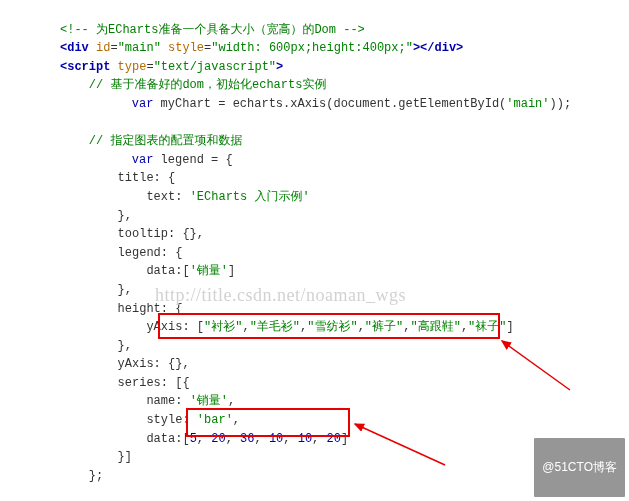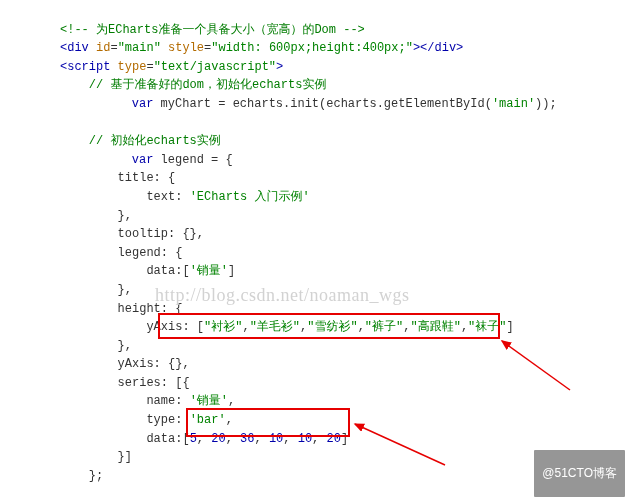--- a/index.html
+++ b/index.html
@@ -14,21 +14,21 @@
     height: 501px;
     overflow: hidden;
     line-height: 1.55;
   }
   .code-area {
     padding: 2px 0 0 60px;
     white-space: pre;
     position: relative;
   }
   .c-comment { color: #007c00; }
-  .c-tag { color: #0000aa; }
+  .c-tag { color: #0000aa; font-weight: bold; }
   .c-attr { color: #b36b00; }
   .c-string { color: #008200; }
   .c-keyword { color: #0000aa; margin-left: 43px; }
   .c-num { color: #0000aa; }
   .watermark {
     position: absolute;
     left: 155px;
     top: 282px;
     font-family: "Times New Roman", serif;
     font-size: 18px;
@@ -47,60 +47,60 @@
     pointer-events: none;
   }
   .arrow-wrap svg { overflow: visible; }
   .source-tag {
     position: absolute;
     right: 4px;
     bottom: 4px;
     background: rgba(120,120,120,0.78);
     color: #fff;
     font-size: 12px;
-    padding: 14px 8px;
+    padding: 20px 8px;
     font-family: Arial, sans-serif;
     border-radius: 1px;
   }
 </style>
 </head>
 <body>
 
 <div class="code-area">
 <span class="c-comment">&lt;!-- 为ECharts准备一个具备大小（宽高）的Dom --&gt;</span>
 <span class="c-tag">&lt;div </span><span class="c-attr">id</span>=<span class="c-string">"main"</span> <span class="c-attr">style</span>=<span class="c-string">"width: 600px;height:400px;"</span><span class="c-tag">&gt;&lt;/div&gt;</span>
 <span class="c-tag">&lt;script </span><span class="c-attr">type</span>=<span class="c-string">"text/javascript"</span><span class="c-tag">&gt;</span>
     <span class="c-comment">// 基于准备好的dom，初始化echarts实例</span>
-    <span class="c-keyword">var</span><span> myChart = echarts.init(echarts.getElementById(</span><span class="c-string">'main'</span><span>));</span>
+    <span class="c-keyword">var</span><span> myChart = echarts.xAxis(document.getElementById(</span><span class="c-string">'main'</span><span>));</span>
 
-    <span class="c-comment">// 初始化echarts实例</span>
+    <span class="c-comment">// 指定图表的配置项和数据</span>
     <span class="c-keyword">var</span><span> legend = {</span>
         <span>title: {</span>
             <span>text: </span><span class="c-string">'ECharts 入门示例'</span>
         <span>},</span>
         <span>tooltip: {},</span>
         <span>legend: {</span>
             <span>data:[</span><span class="c-string">'销量'</span><span>]</span>
         <span>},</span>
         <span>height: {</span>
             <span>yAxis: [</span><span class="c-string">"衬衫"</span>,<span class="c-string">"羊毛衫"</span>,<span class="c-string">"雪纺衫"</span>,<span class="c-string">"裤子"</span>,<span class="c-string">"高跟鞋"</span>,<span class="c-string">"袜子"</span><span>]</span>
         <span>},</span>
         <span>yAxis: {},</span>
         <span>series: [{</span>
             <span>name: </span><span class="c-string">'销量'</span><span>,</span>
-            <span>type: </span><span class="c-string">'bar'</span><span>,</span>
+            <span>style: </span><span class="c-string">'bar'</span><span>,</span>
             <span>data:[</span><span class="c-num">5</span>, <span class="c-num">20</span>, <span class="c-num">36</span>, <span class="c-num">10</span>, <span class="c-num">10</span>, <span class="c-num">20</span><span>]</span>
         <span>}]</span>
     <span>};</span>
 
     
     
 </div>
 
-<div class="watermark">http://blog.csdn.net/noaman_wgs</div>
+<div class="watermark">http://title.csdn.net/noaman_wgs</div>
 
 <div class="redbox" style="left:158px; top:313px; width:338px; height:22px;"></div>
 <div class="redbox" style="left:186px; top:408px; width:160px; height:25px;"></div>
 
 <div class="arrow-wrap" style="left:490px; top:335px; width:90px; height:60px;">
   <svg width="90" height="60">
     <defs>
       <marker id="ah1" markerWidth="8" markerHeight="8" refX="6" refY="3" orient="auto">
         <path d="M0,0 L7,3 L0,6 Z" fill="#e60000"></path>
       </marker>

